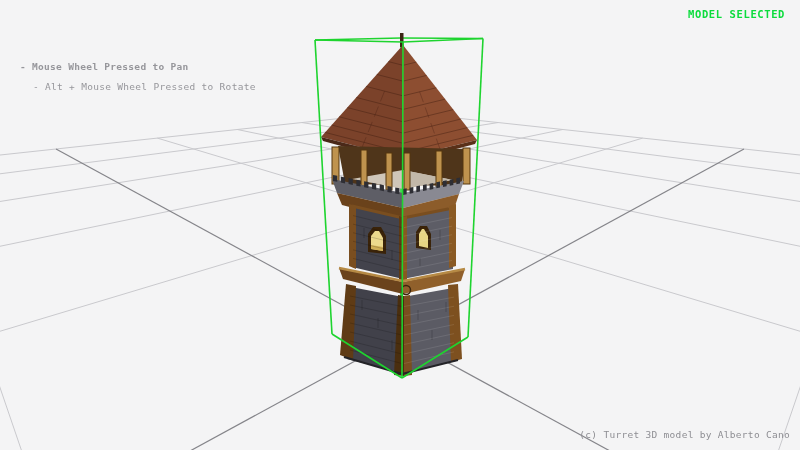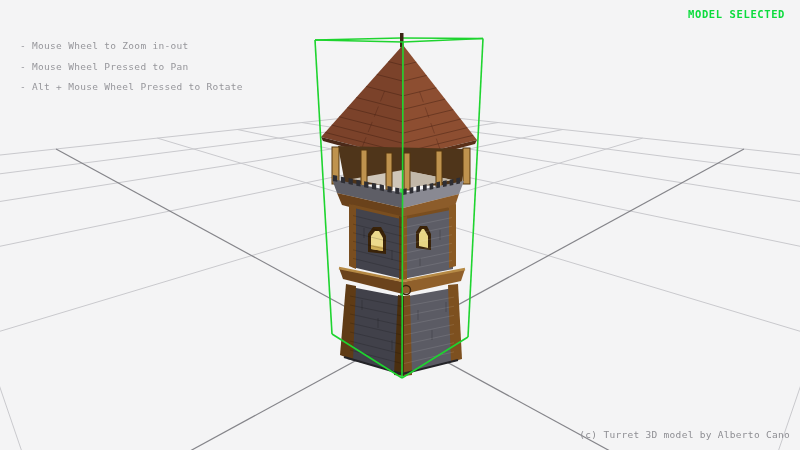--- a/index.html
+++ b/index.html
@@ -2,21 +2,21 @@
 <html><head>
 <meta charset="utf-8">
 <style>
   html,body{margin:0;padding:0;background:#888;}
   #stage{position:relative;width:800px;height:450px;overflow:hidden;
          background:#f4f4f5;font-family:"DejaVu Sans Mono","Liberation Mono",monospace;}
   #scene-svg{position:absolute;left:0;top:0;}
   .txt{position:absolute;white-space:pre;}
   #help-title{left:10px;top:18px;font-size:9.5px;letter-spacing:.4px;color:#4f4f54;font-weight:bold;}
   .help-item{left:20px;font-size:9.5px;letter-spacing:.3px;color:#96969b;}
-  #hi0{top:40px;} #hi1{top:60.5px;} #hi2{top:81px;} #hi3{top:101.5px;}
+  #hi0{top:40px;} #hi1{top:60.5px;font-weight:bold;} #hi2{top:81px;margin-left:13px;} #hi3{top:101.5px;}
   #status{right:15px;top:8px;font-size:10.5px;font-weight:bold;letter-spacing:.6px;}
   #footer-left{left:10px;top:429px;font-size:9.5px;letter-spacing:.3px;color:#4f4f54;}
   #footer-file{color:#9b9b9f;margin-left:12px;}
   #footer-credit{right:10px;top:429px;font-size:9.5px;letter-spacing:.3px;color:#8e8e93;}
 </style>
 </head>
 <body>
 
 <div id="stage" style="background: rgb(244, 244, 245);">
 
@@ -209,21 +209,20 @@
         <line x1="315" y1="40" x2="403" y2="42" stroke="#1ed42f" stroke-width="1.6"></line>
         <line x1="403" y1="42" x2="483" y2="38.5" stroke="#1ed42f" stroke-width="1.6"></line>
         <line x1="315" y1="40" x2="332" y2="334" stroke="#1ed42f" stroke-width="1.6"></line>
         <line x1="483" y1="38.5" x2="468" y2="337" stroke="#1ed42f" stroke-width="1.6"></line>
         <line x1="403" y1="42" x2="402" y2="378" stroke="#1ed42f" stroke-width="1.6"></line>
         <line x1="332" y1="334" x2="402" y2="378" stroke="#1ed42f" stroke-width="1.6"></line>
         <line x1="402" y1="378" x2="468" y2="337" stroke="#1ed42f" stroke-width="1.6"></line>
       </g>
   </svg>
 
-  <div class="txt help-item" id="hi0">- Mouse Wheel to Zoom in-out</div>
   <div class="txt help-item" id="hi1">- Mouse Wheel Pressed to Pan</div>
   <div class="txt help-item" id="hi2">- Alt + Mouse Wheel Pressed to Rotate</div>
 
   <div class="txt" id="status" style="color: rgb(11, 220, 60);">MODEL SELECTED</div>
 
 
   <div class="txt" id="footer-credit">(c) Turret 3D model by Alberto Cano</div>
 </div>
 
 </body></html>

